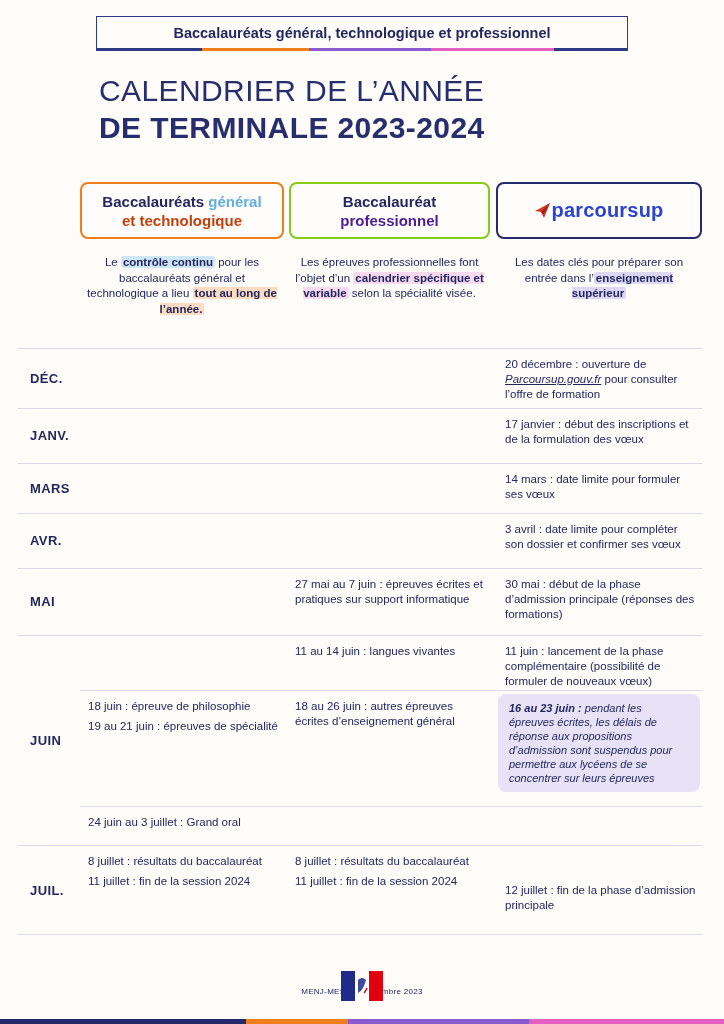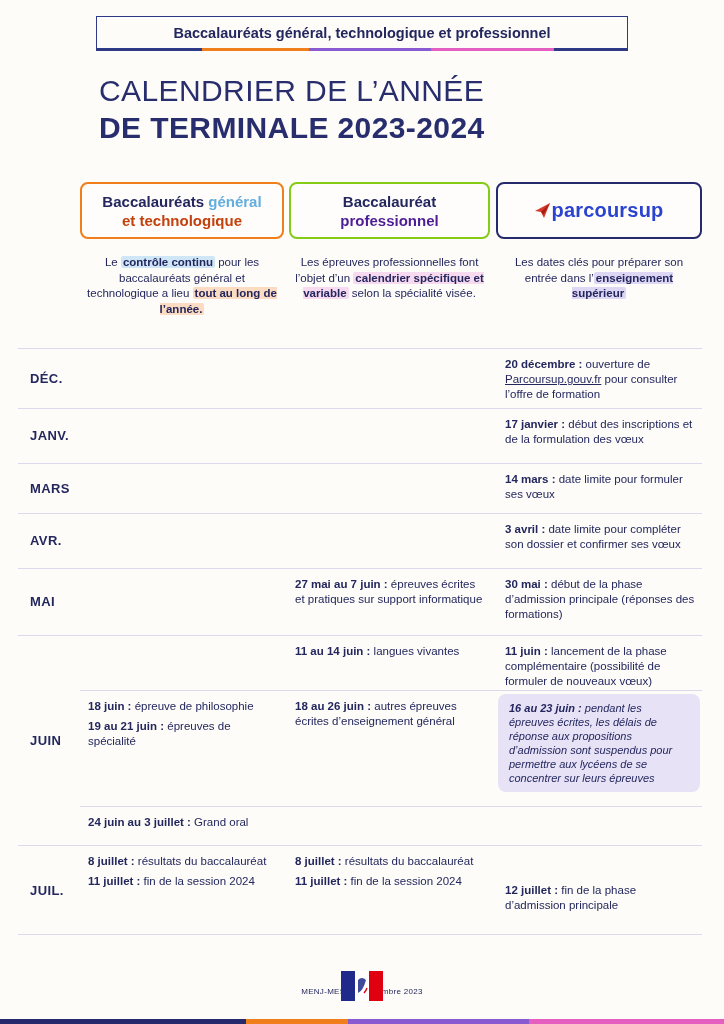--- a/index.html
+++ b/index.html
@@ -62,22 +62,22 @@
 
   .mlabel { grid-column:1; align-self:center; font-size:13px; font-weight:700; letter-spacing:0.4px; padding-left:12px; color:#23275e; }
   .rm1{grid-row:1}.rm2{grid-row:2}.rm3{grid-row:3}.rm4{grid-row:4}.rm5{grid-row:5}
   .rm6{grid-row:6 / span 3}.rm9{grid-row:9}
 
   .cell { font-size:11.5px; line-height:15px; color:#23275e; padding:9px 6px 2px 8px; }
   .c1{grid-column:2} .c2{grid-column:3; padding-left:10px} .c3{grid-column:4; padding-left:13px}
   .r1{grid-row:1}.r2{grid-row:2}.r3{grid-row:3}.r4{grid-row:4}.r5{grid-row:5}
   .r6{grid-row:6}.r7{grid-row:7}.r8{grid-row:8}.r9{grid-row:9}
   .entry { margin:0 0 5px 0; }
-  .entry b { font-weight:700; }
-  .link { text-decoration:underline; color:inherit; cursor:pointer; }
+  .entry b { font-weight:400; }
+  .link { text-decoration:underline; color:inherit; cursor:pointer;font-style:italic; }
 
   .cell-note { padding:4px 2px 0 6px; }
   .note {
     background:#e7e2f6; border-radius:8px; padding:7px 26px 7px 11px;
     font-style:italic; font-size:11px; line-height:14px;
   }
   .juil-c3 { padding-top:38px; }
 
   
   .credit { position:absolute; top:987px; left:0; width:724px; text-align:center; font-size:8px; letter-spacing:0.3px; color:#23275e; }

